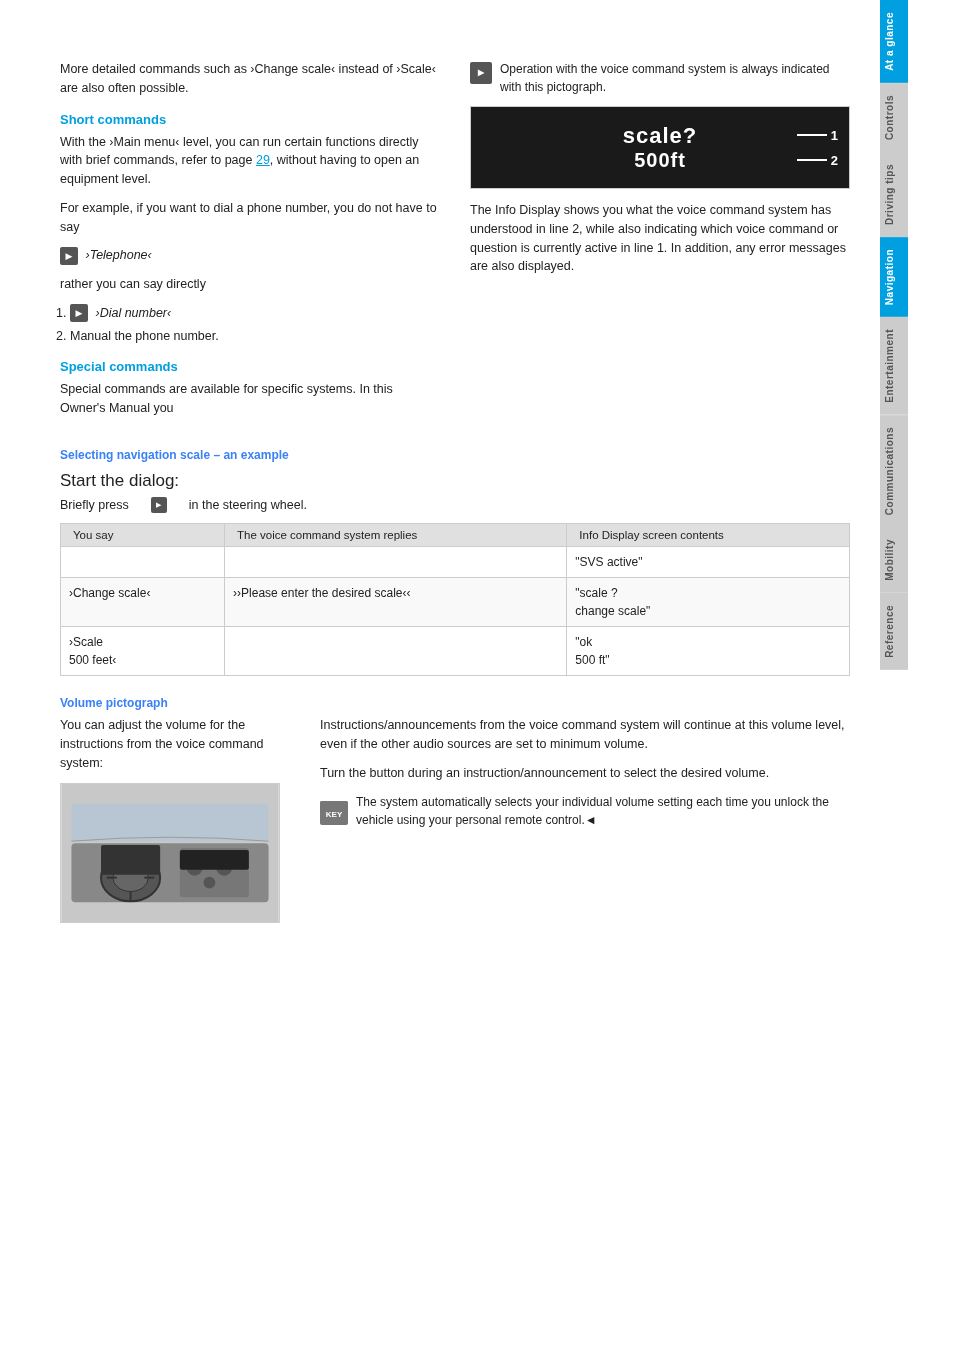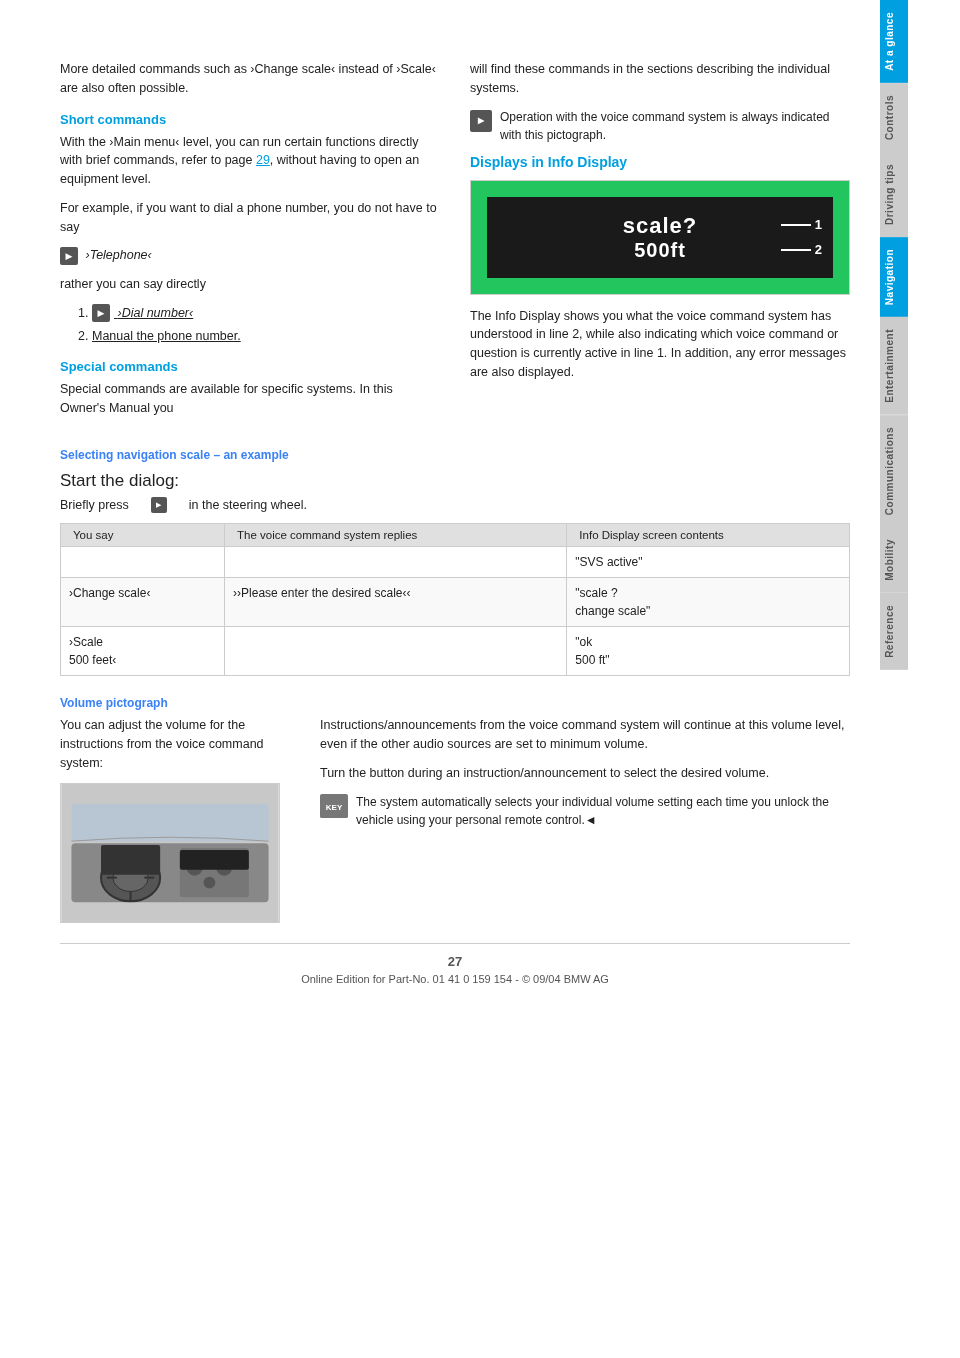--- a/index.html
+++ b/index.html
@@ -118,21 +118,21 @@
       font-size: 8px;
       display: flex;
       align-items: center;
       justify-content: center;
       font-weight: bold;
       margin-top: 2px;
     }
 
     .info-display-box {
       border: 1px solid #ccc;
-      padding: 16px;
+      padding: 0;
       margin-bottom: 12px;
       position: relative;
       background: #22c55e;
     }
 
     .info-display-inner {
       background: #1a1a1a;
       color: #fff;
       padding: 16px 20px;
       text-align: center;
@@ -162,23 +162,22 @@
       font-size: 13px;
     }
 
     .line-bar {
       width: 30px;
       height: 2px;
       background: #fff;
     }
 
     .numbered-list {
-      margin-left: 32px;
+      margin-left: 10px;
       margin-bottom: 10px;
-      text-decoration: underline;
     }
 
     .numbered-list li {
       margin-bottom: 4px;
       font-size: 12.5px;
       line-height: 1.5;
     }
 
     
     .nav-section {
@@ -288,24 +287,24 @@
     }
 
     .volume-note-icon {
       width: 28px;
       height: 23px;
       flex-shrink: 0;
       background: #777;
       color: #fff;
       font-size: 7px;
       display: flex;
-      align-items: center;
+      align-items: flex-start;
       justify-content: center;
       border-radius: 2px;
-      margin-top: 2px;
+      margin-top: 8px;
       font-weight: bold;
     }
 
     .page-footer {
       text-align: center;
       font-size: 11px;
       color: #555;
       margin-top: 20px;
       padding-top: 10px;
       border-top: 1px solid #ccc;
@@ -360,28 +359,26 @@
           <li>
             <span>Manual the phone number.</span>
           </li>
         </ol>
 
         <div class="section-heading">Special commands</div>
         <p>Special commands are available for specific systems. In this Owner's Manual you</p>
       </div>
 
       <div class="col-right">
-        <p>will find these commands in the sections describing the individual systems.</p>
 
         <div class="voice-note">
           <div class="voice-note-icon">▶</div>
           <span>Operation with the voice command system is always indicated with this pictograph.</span>
         </div>
 
-        <div class="main-heading">Displays in Info Display</div>
 
         <div class="info-display-box">
           <div class="info-display-inner">
             <div class="scale-display">
               <span>scale?</span>
             </div>
             <div>
               <span>500ft</span>
             </div>
             <div class="line-indicators">
@@ -487,24 +484,20 @@
                 <rect width="28" height="24" fill="#777" rx="2"></rect>
                 <text x="14" y="16" fill="#fff" font-size="8" text-anchor="middle" font-weight="bold">KEY</text>
               </svg>
             </div>
             <span>The system automatically selects your individual volume setting each time you unlock the vehicle using your personal remote control.◄</span>
           </div>
         </div>
       </div>
     </div>
 
-    <div class="page-footer">
-      <div class="page-number">27</div>
-      <div>Online Edition for Part-No. 01 41 0 159 154 - © 09/04 BMW AG</div>
-    </div>
   </div>
 
   <div class="sidebar">
     <div class="sidebar-tab at-glance">
       <span>At a glance</span>
     </div>
     <div class="sidebar-tab controls">
       <span>Controls</span>
     </div>
     <div class="sidebar-tab driving">

